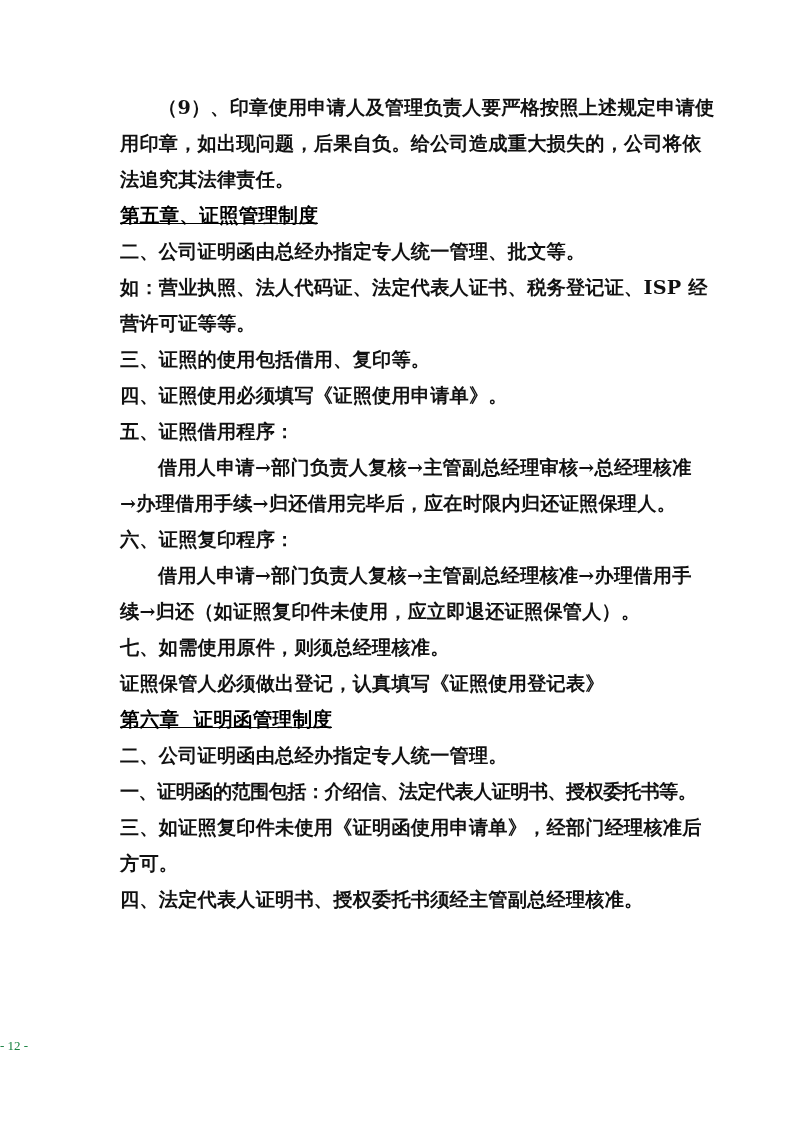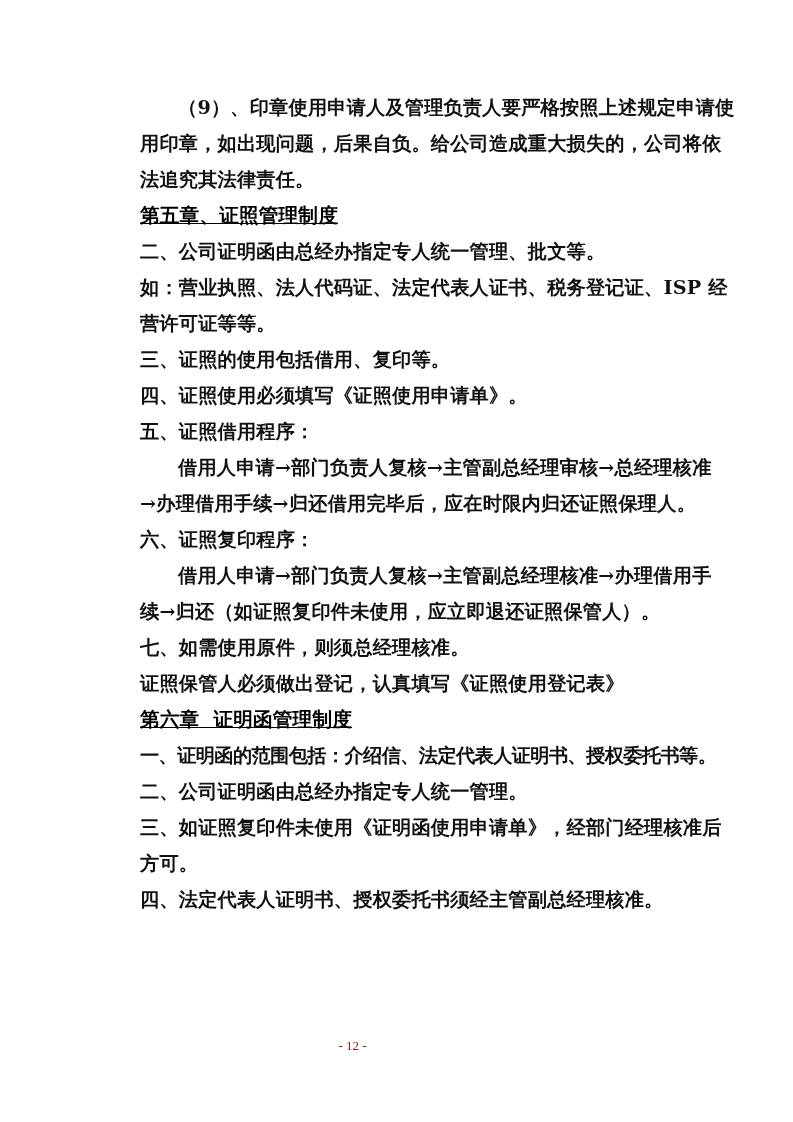--- a/index.html
+++ b/index.html
@@ -3,30 +3,30 @@
 <meta charset="utf-8">
 <style>
   html, body { margin: 0; padding: 0; background: #ffffff; }
   body { width: 793px; height: 1122px; position: relative; overflow: hidden; }
   .page {
     position: absolute; left: 0; top: 0; width: 793px; height: 1122px; background: #ffffff;
   }
   .content {
     position: absolute; left: 120px; top: 90px; width: 556px;
     font-family: "DejaVu Serif", "Liberation Serif", serif;
-    font-size: 19.2px; font-weight: bold; color: #111111; margin-left: 20px;
+    font-size: 19.2px; font-weight: bold; color: #111111;
   }
   .line {
     height: 36px; line-height: 36px; white-space: nowrap; letter-spacing: 0.2px;
   }
   .indent { padding-left: 38px; }
   .heading { font-size: 19.6px; color: #000000; text-decoration: underline; }
   .page-number {
-    position: absolute; left: 0; width: 705px; top: 1038px; text-align: center;
-    font-family: "Liberation Serif", serif; font-size: 13px; color: #7f1d1d;
+    position: absolute; left: 0; width: 705px; top: 1038px; text-align: left;
+    font-family: "Liberation Serif", serif; font-size: 13px; color: #15803d;
   }
 </style>
 </head>
 <body>
 
 <div class="page">
   <div class="content">
     <div class="line indent">（9）、印章使用申请人及管理负责人要严格按照上述规定申请使</div>
     <div class="line">用印章，如出现问题，后果自负。给公司造成重大损失的，公司将依</div>
     <div class="line">法追究其法律责任。</div>
@@ -38,20 +38,20 @@
     <div class="line">四、证照使用必须填写《证照使用申请单》。</div>
     <div class="line">五、证照借用程序：</div>
     <div class="line indent">借用人申请→部门负责人复核→主管副总经理审核→总经理核准</div>
     <div class="line">→办理借用手续→归还借用完毕后，应在时限内归还证照保理人。</div>
     <div class="line">六、证照复印程序：</div>
     <div class="line indent">借用人申请→部门负责人复核→主管副总经理核准→办理借用手</div>
     <div class="line">续→归还（如证照复印件未使用，应立即退还证照保管人）。</div>
     <div class="line">七、如需使用原件，则须总经理核准。</div>
     <div class="line">证照保管人必须做出登记，认真填写《证照使用登记表》</div>
     <div class="line heading" style="white-space: pre;">第六章  证明函管理制度</div>
+    <div class="line">二、公司证明函由总经办指定专人统一管理。</div>
     <div class="line" style="letter-spacing:-0.6px;">一、证明函的范围包括：介绍信、法定代表人证明书、授权委托书等。</div>
-    <div class="line">二、公司证明函由总经办指定专人统一管理。</div>
     <div class="line">三、如证照复印件未使用《证明函使用申请单》，经部门经理核准后</div>
     <div class="line">方可。</div>
     <div class="line">四、法定代表人证明书、授权委托书须经主管副总经理核准。</div>
   </div>
   <div class="page-number">- 12 -</div>
 </div>
 
 </body></html>

